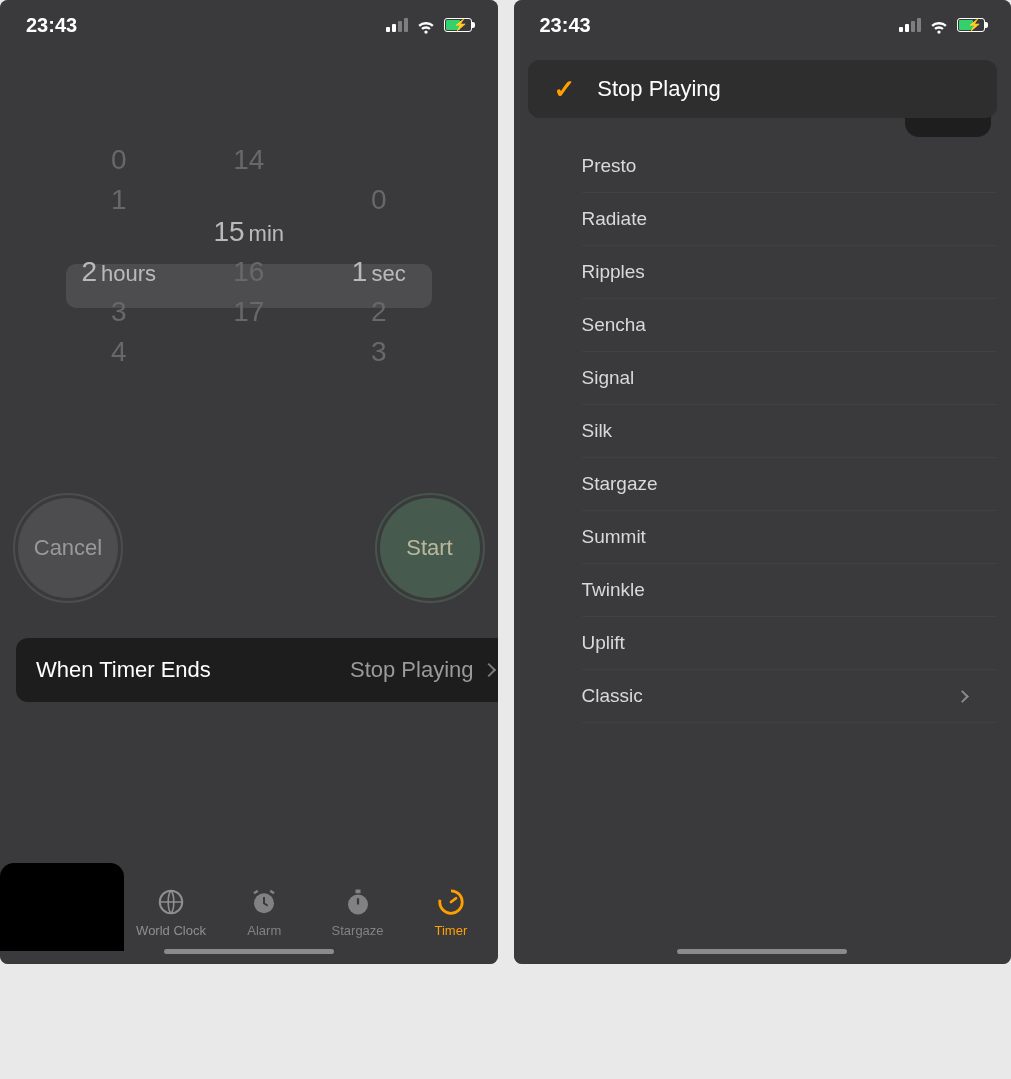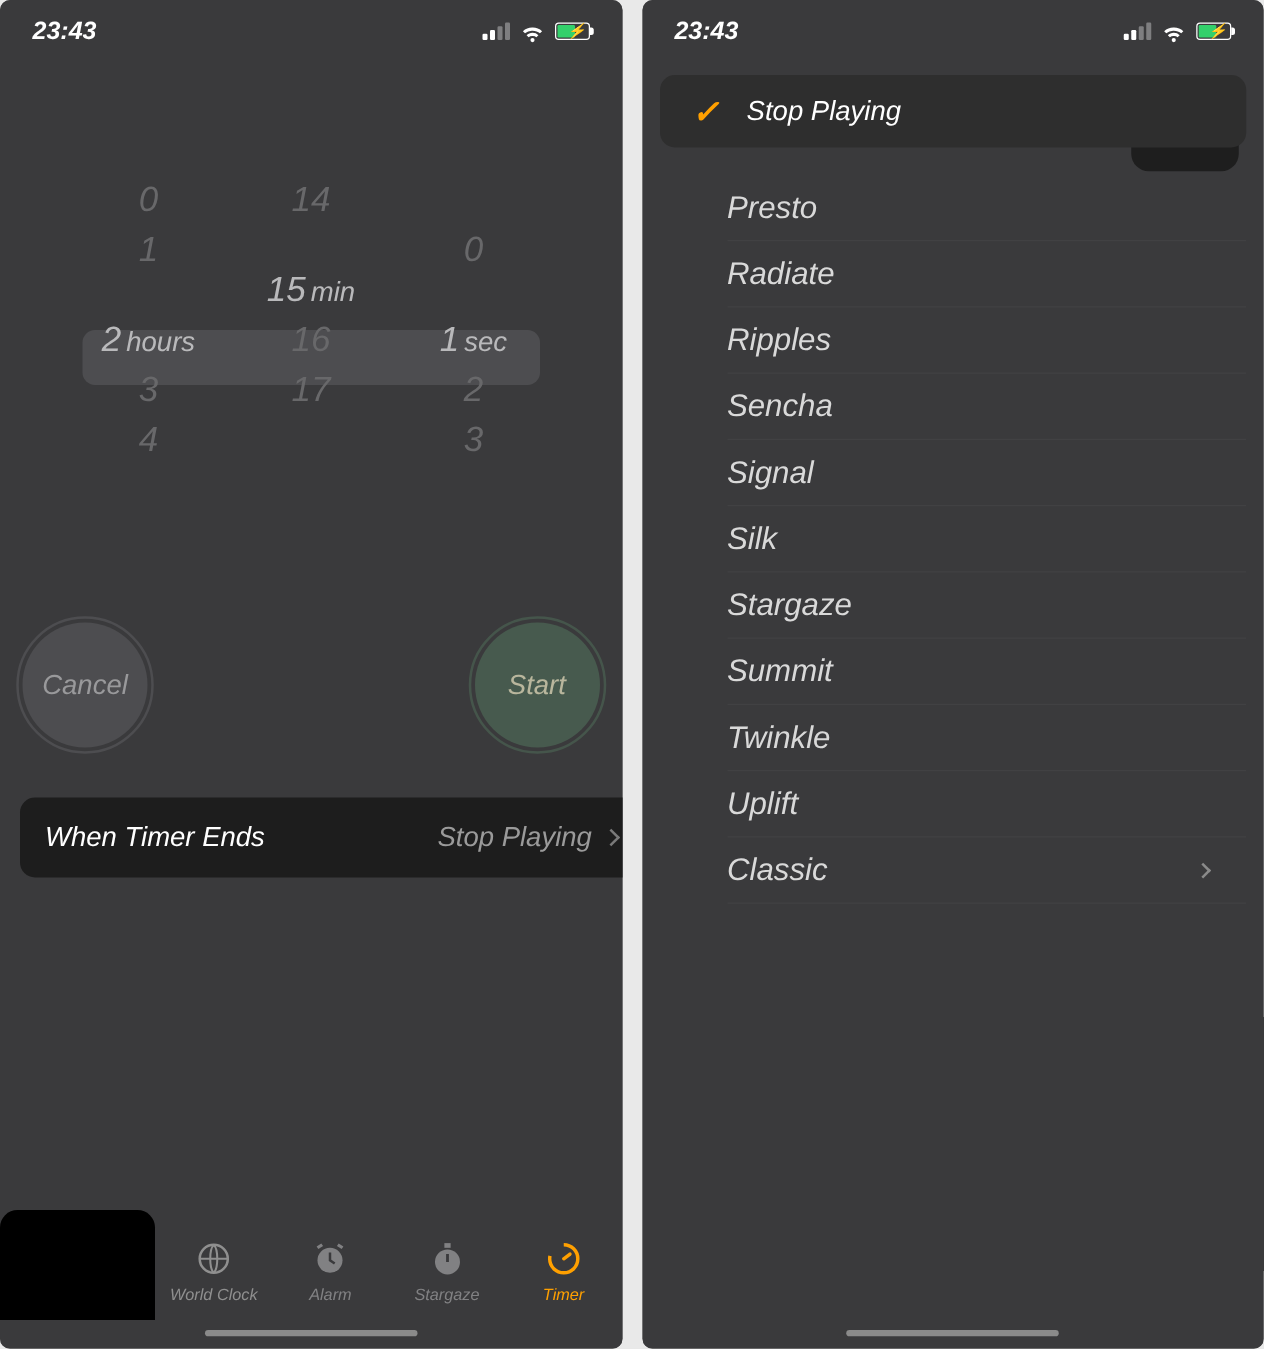--- a/index.html
+++ b/index.html
@@ -20,26 +20,25 @@
   }
   .stage{
     width:1011px;height:1079px;
     display:flex;
     gap:16px;
     padding:0;
     background:#e9e9e9;
   }
   .phone{
     position:relative;
-    width:498px;height:1079px;
+    width:498px;height:964px;
     background:#000;
     border-radius:8px;
     overflow:hidden;
     color:var(--fg);
-    font-style:italic;
   }
   .dimmed::after{
     content:"";
     position:absolute;inset:0;
     background:rgba(115,115,120,0.5);
     pointer-events:none;
   }
   
   .status{
     position:absolute;top:0;left:0;right:0;height:50px;
@@ -90,21 +89,21 @@
     position:absolute;left:16px;right:16px;top:638px;height:64px;
     background:#1d1d1d;border-radius:12px;
     display:flex;align-items:center;justify-content:space-between;
     padding:0 20px;font-size:22px;
     z-index:5;
   }
   .wte .value{color:#9a9a9a;display:flex;align-items:center;gap:10px;}
   .chev{width:10px;height:10px;border-top:2px solid #7a7a7a;border-right:2px solid #7a7a7a;transform:rotate(45deg);}
   
   .tabbar{
-    position:absolute;left:0;right:0;bottom:13px;height:98px;
+    position:absolute;left:0;right:0;bottom:3px;height:98px;
     display:flex;
   }
   .tab{flex:1;display:flex;flex-direction:column;align-items:center;justify-content:center;gap:6px;color:#8f8f8f;font-size:13px;}
   .tab svg{width:30px;height:30px;}
   .tab.active{color:var(--accent);}
   .tabbar .highlight{
     position:absolute;right:0;bottom:0;width:25%;height:88px;
     background:#000;border-radius:14px 14px 0 0;
     z-index:4;
   }
@@ -129,21 +128,21 @@
     font-size:22px;font-weight:600;
     padding:20px 26px;border-radius:14px;
   }
   .list{
     position:absolute;top:70px;left:0;right:0;bottom:160px;
     overflow:hidden;
     padding-left:54px;
   }
   .list .item{
     height:53px;display:flex;align-items:center;
-    font-size:25px;color:#d9d9d9;
+    font-size:19px;color:#d9d9d9;
     border-bottom:1px solid rgba(255,255,255,0.04);
     padding-right:30px;
     justify-content:space-between;
   }
   .list .item .go{width:9px;height:9px;border-top:2px solid #8a8a8a;border-right:2px solid #8a8a8a;transform:rotate(45deg);}
   .stopPlaying{
     position:absolute;left:0;right:0;bottom:80px;height:58px;
     background:#2e2e2e;border-radius:12px;
     display:flex;align-items:center;gap:22px;
     padding:0 26px;font-size:22px;color:#fff;

